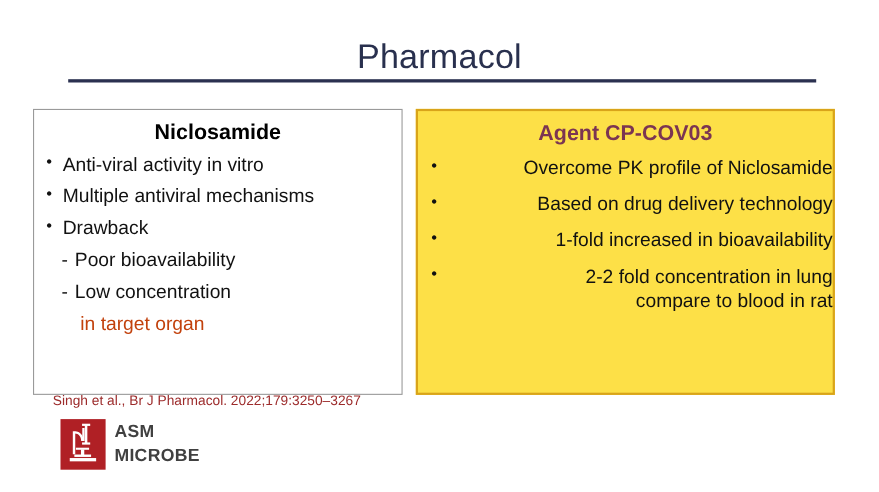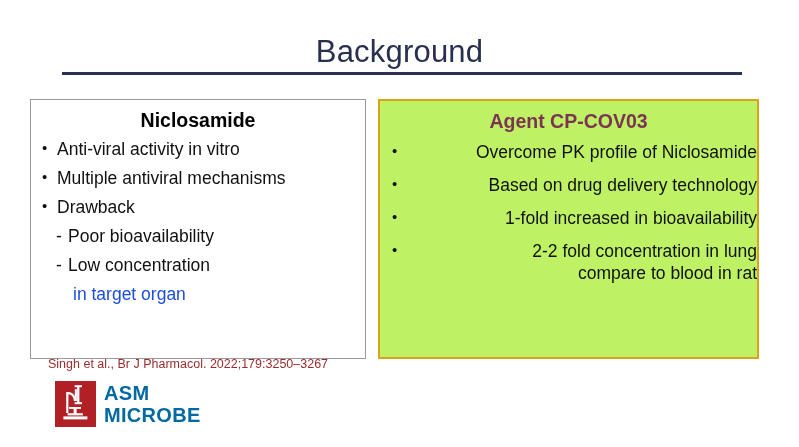--- a/index.html
+++ b/index.html
@@ -52,21 +52,21 @@
     width: 336px;
     height: 260px;
     background: #ffffff;
     border: 1px solid #9a9a9a;
   }
   #panel-right {
     left: 378px;
     top: 99px;
     width: 381px;
     height: 260px;
-    background: #bef264;
+    background: #fde047;
     border: 2px solid #d9a41a;
   }
 
   .panel-heading {
     text-align: center;
     font-size: 19.5px;
     font-weight: bold;
     line-height: 24px;
     margin-top: 8px;
     white-space: nowrap;
@@ -109,21 +109,21 @@
     margin-bottom: 9px;
     padding-left: 28px;
   }
   .sub-item::before {
     content: "-";
     position: absolute;
     left: 16px;
     top: 0;
   }
   .cont-item {
-    color: #1d4ed8;
+    color: #c2410c;
     font-size: 17.5px;
     line-height: 20px;
     margin-bottom: 9px;
     padding-left: 33px;
   }
   .wrap-item {
     color: #111111;
     font-size: 17.5px;
     line-height: 20px;
     padding-left: 27px;
@@ -150,34 +150,34 @@
     align-items: center;
   }
   #logo-mark {
     width: 41px;
     height: 46px;
     background: #b02025;
     display: block;
   }
   #logo-text {
     margin-left: 8px;
-    color: #0369a1;
+    color: #404040;
     font-weight: bold;
-    font-size: 20px;
+    font-size: 16px;
     line-height: 22px;
     letter-spacing: 0.3px;
   }
   #logo-text .line2 { display: block; }
 </style>
 </head>
 <body>
 
 <div id="slide">
 
-  <div id="slide-title">Background</div>
+  <div id="slide-title">Pharmacol</div>
   <div id="title-rule"></div>
 
   <div class="panel" id="panel-left">
     <div class="panel-heading" id="heading-left">Niclosamide</div>
     <ul class="bullet-list" id="list-left">
       <li class="bullet-item">Anti-viral activity in vitro</li>
       <li class="bullet-item">Multiple antiviral mechanisms</li>
       <li class="bullet-item">Drawback</li>
       <li class="sub-item">Poor bioavailability</li>
       <li class="sub-item">Low concentration</li>

